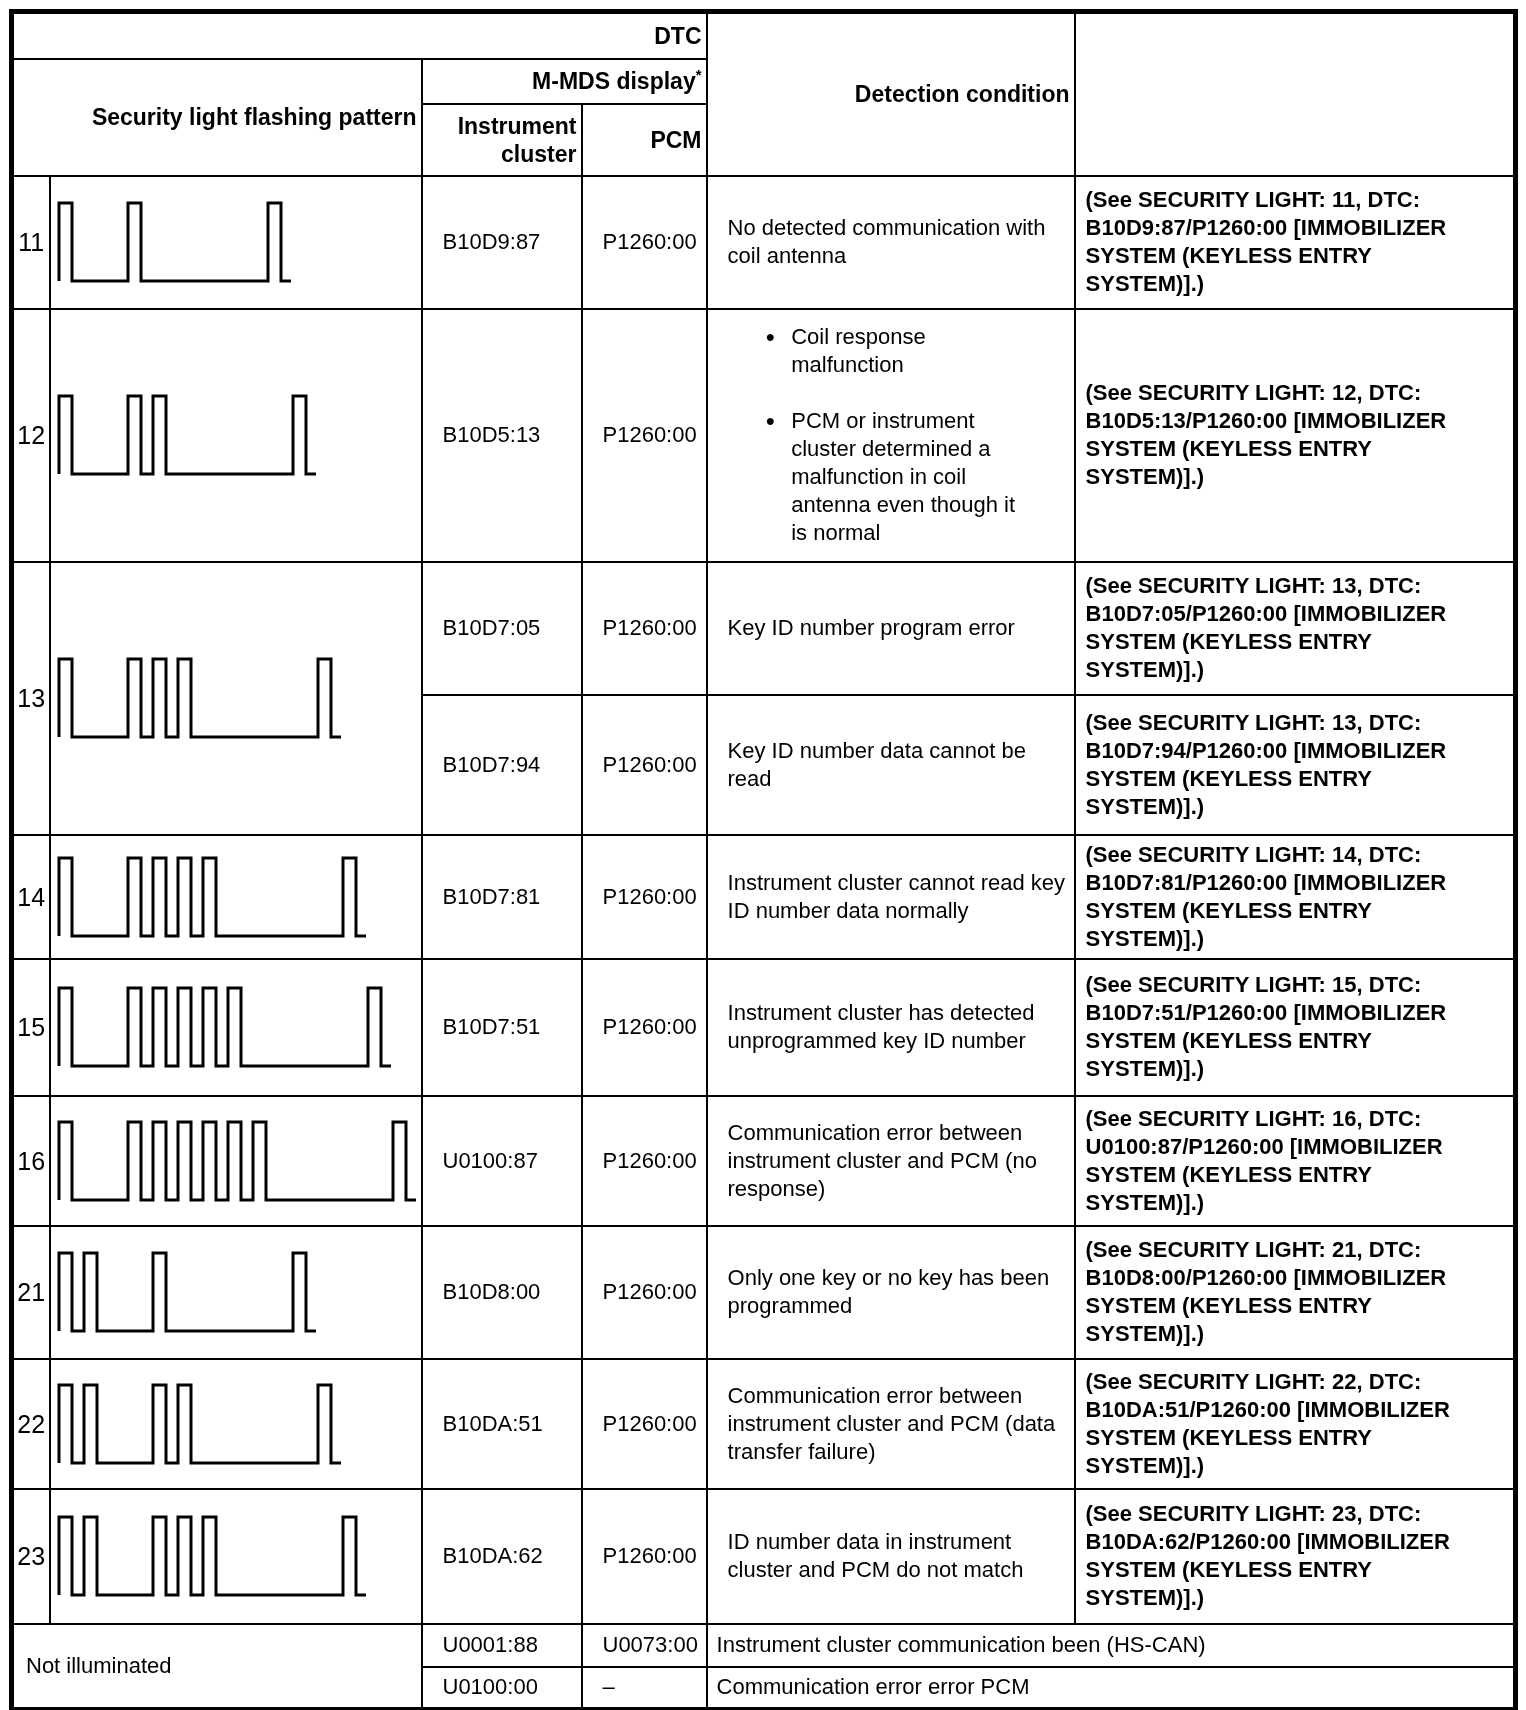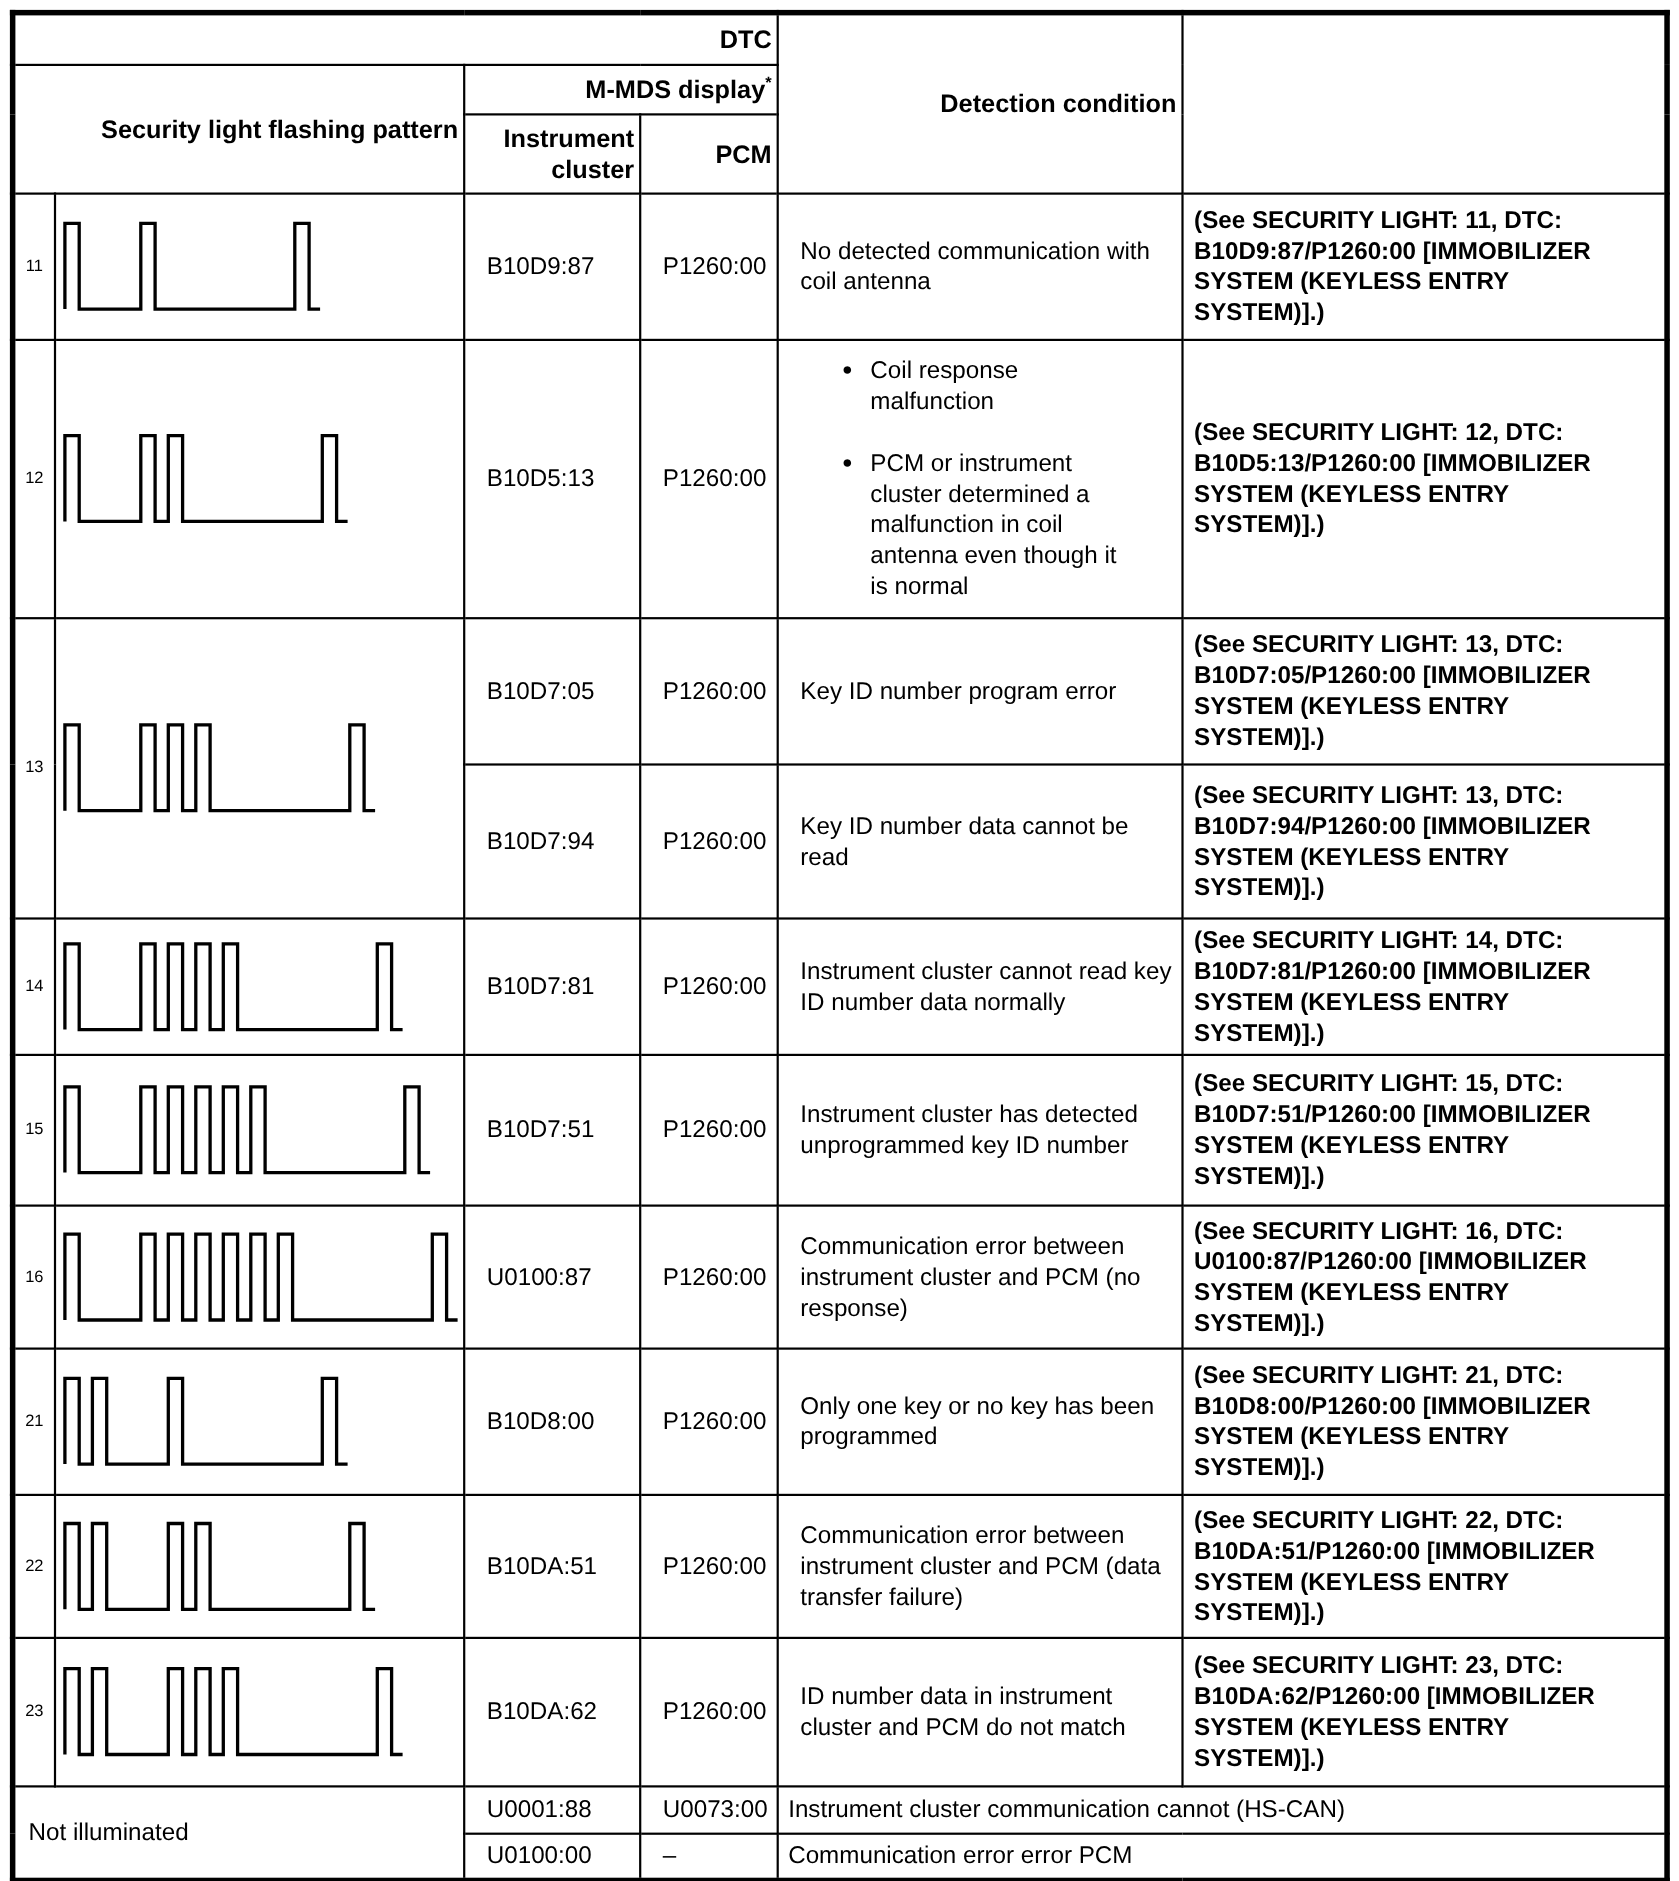--- a/index.html
+++ b/index.html
@@ -47,21 +47,21 @@
   tr.df   { height: 43px; }
 
   td.hc {
     font-weight: bold;
     text-align: right;
     font-size: 23px;
     padding: 2px 4px;
   }
   td.hc sup { font-size: 15px; line-height: 0; vertical-align: super; }
 
-  td.num  { text-align: center; padding: 0 1px; font-size: 15px; }
+  td.num  { text-align: center; padding: 0 1px; font-size: 25px; }
   td.wave { padding: 2px 2px 2px 6px; }
   td.wave .wv { line-height: 0; }
   td.code { padding-left: 20px; padding-right: 4px; }
   td.det  { padding-left: 20px; padding-right: 8px; }
   td.ref  { padding-left: 10px; padding-right: 42px; font-weight: bold; }
   td.notlit { padding-left: 12px; }
   td.fdesc  { padding-left: 9px; }
 
   .bullet-item { display: flex; margin: 0 0 28px 38px; }
   .bullet-item:last-child { margin-bottom: 0; }
@@ -225,21 +225,21 @@
     <td class="code">B10DA:62</td>
     <td class="code">P1260:00</td>
     <td class="det">ID number data in instrument cluster and PCM do not match</td>
     <td class="ref">(See SECURITY LIGHT: 23, DTC: B10DA:62/P1260:00 [IMMOBILIZER SYSTEM (KEYLESS ENTRY SYSTEM)].)</td>
   </tr>
 
   <tr class="df">
     <td class="notlit" colspan="2" rowspan="2">Not illuminated</td>
     <td class="code">U0001:88</td>
     <td class="code">U0073:00</td>
-    <td class="fdesc" colspan="2">Instrument cluster communication cannot (HS-CAN)</td>
+    <td class="fdesc" colspan="2">Instrument cluster communication been (HS-CAN)</td>
   </tr>
   <tr class="df">
     <td class="code">U0100:00</td>
     <td class="code">–</td>
     <td class="fdesc" colspan="2">Communication error error PCM</td>
   </tr>
 </tbody>
   </table>
 
 </body></html>

